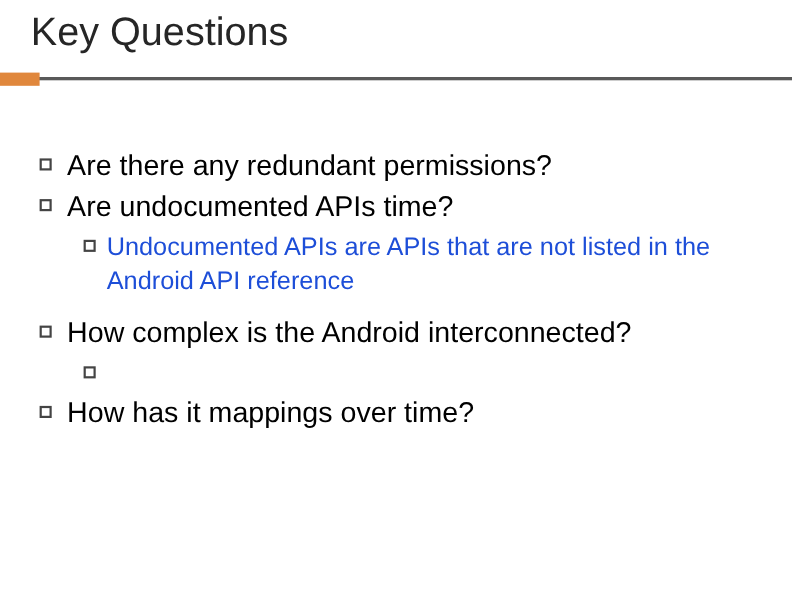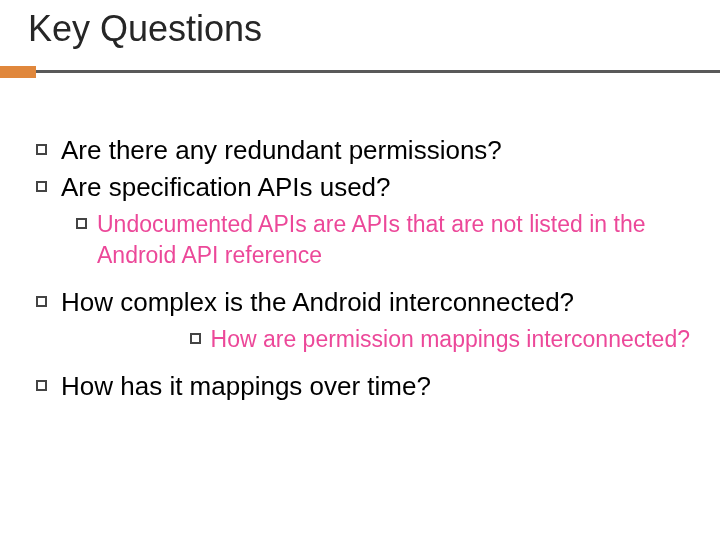--- a/index.html
+++ b/index.html
@@ -76,22 +76,21 @@
     background: #fff;
   }
   .l2 {
     display: flex;
     align-items: flex-start;
     font-size: 23px;
     line-height: 1.35;
     margin-left: 40px;
     margin-top: 4px;
     margin-bottom: 10px;
-    color: #ec4899;
-    justify-content: flex-end;
+    color: #1d4ed8;
   }
   .l2 .bullet {
     display: inline-block;
     width: 11px;
     height: 11px;
     border: 2px solid #444;
     margin-right: 10px;
     margin-top: 9px;
     flex: 0 0 auto;
     box-sizing: border-box;
@@ -115,38 +114,37 @@
 
   <div class="body">
 
     <div class="l1">
       <span class="bullet"></span>
       <span>Are there any redundant permissions?</span>
     </div>
 
     <div class="l1">
       <span class="bullet"></span>
-      <span>Are specification APIs used?</span>
+      <span>Are undocumented APIs time?</span>
     </div>
 
     <div class="l2">
       <span class="bullet"></span>
       <span>Undocumented APIs are APIs that are not listed in the Android API reference</span>
     </div>
 
     <div class="gap"></div>
 
     <div class="l1">
       <span class="bullet"></span>
       <span>How complex is the Android interconnected?</span>
     </div>
 
     <div class="l2">
       <span class="bullet"></span>
-      <span>How are permission mappings interconnected?</span>
     </div>
 
     <div class="gap"></div>
 
     <div class="l1">
       <span class="bullet"></span>
       <span>How has it mappings over time?</span>
     </div>
 
   </div>

